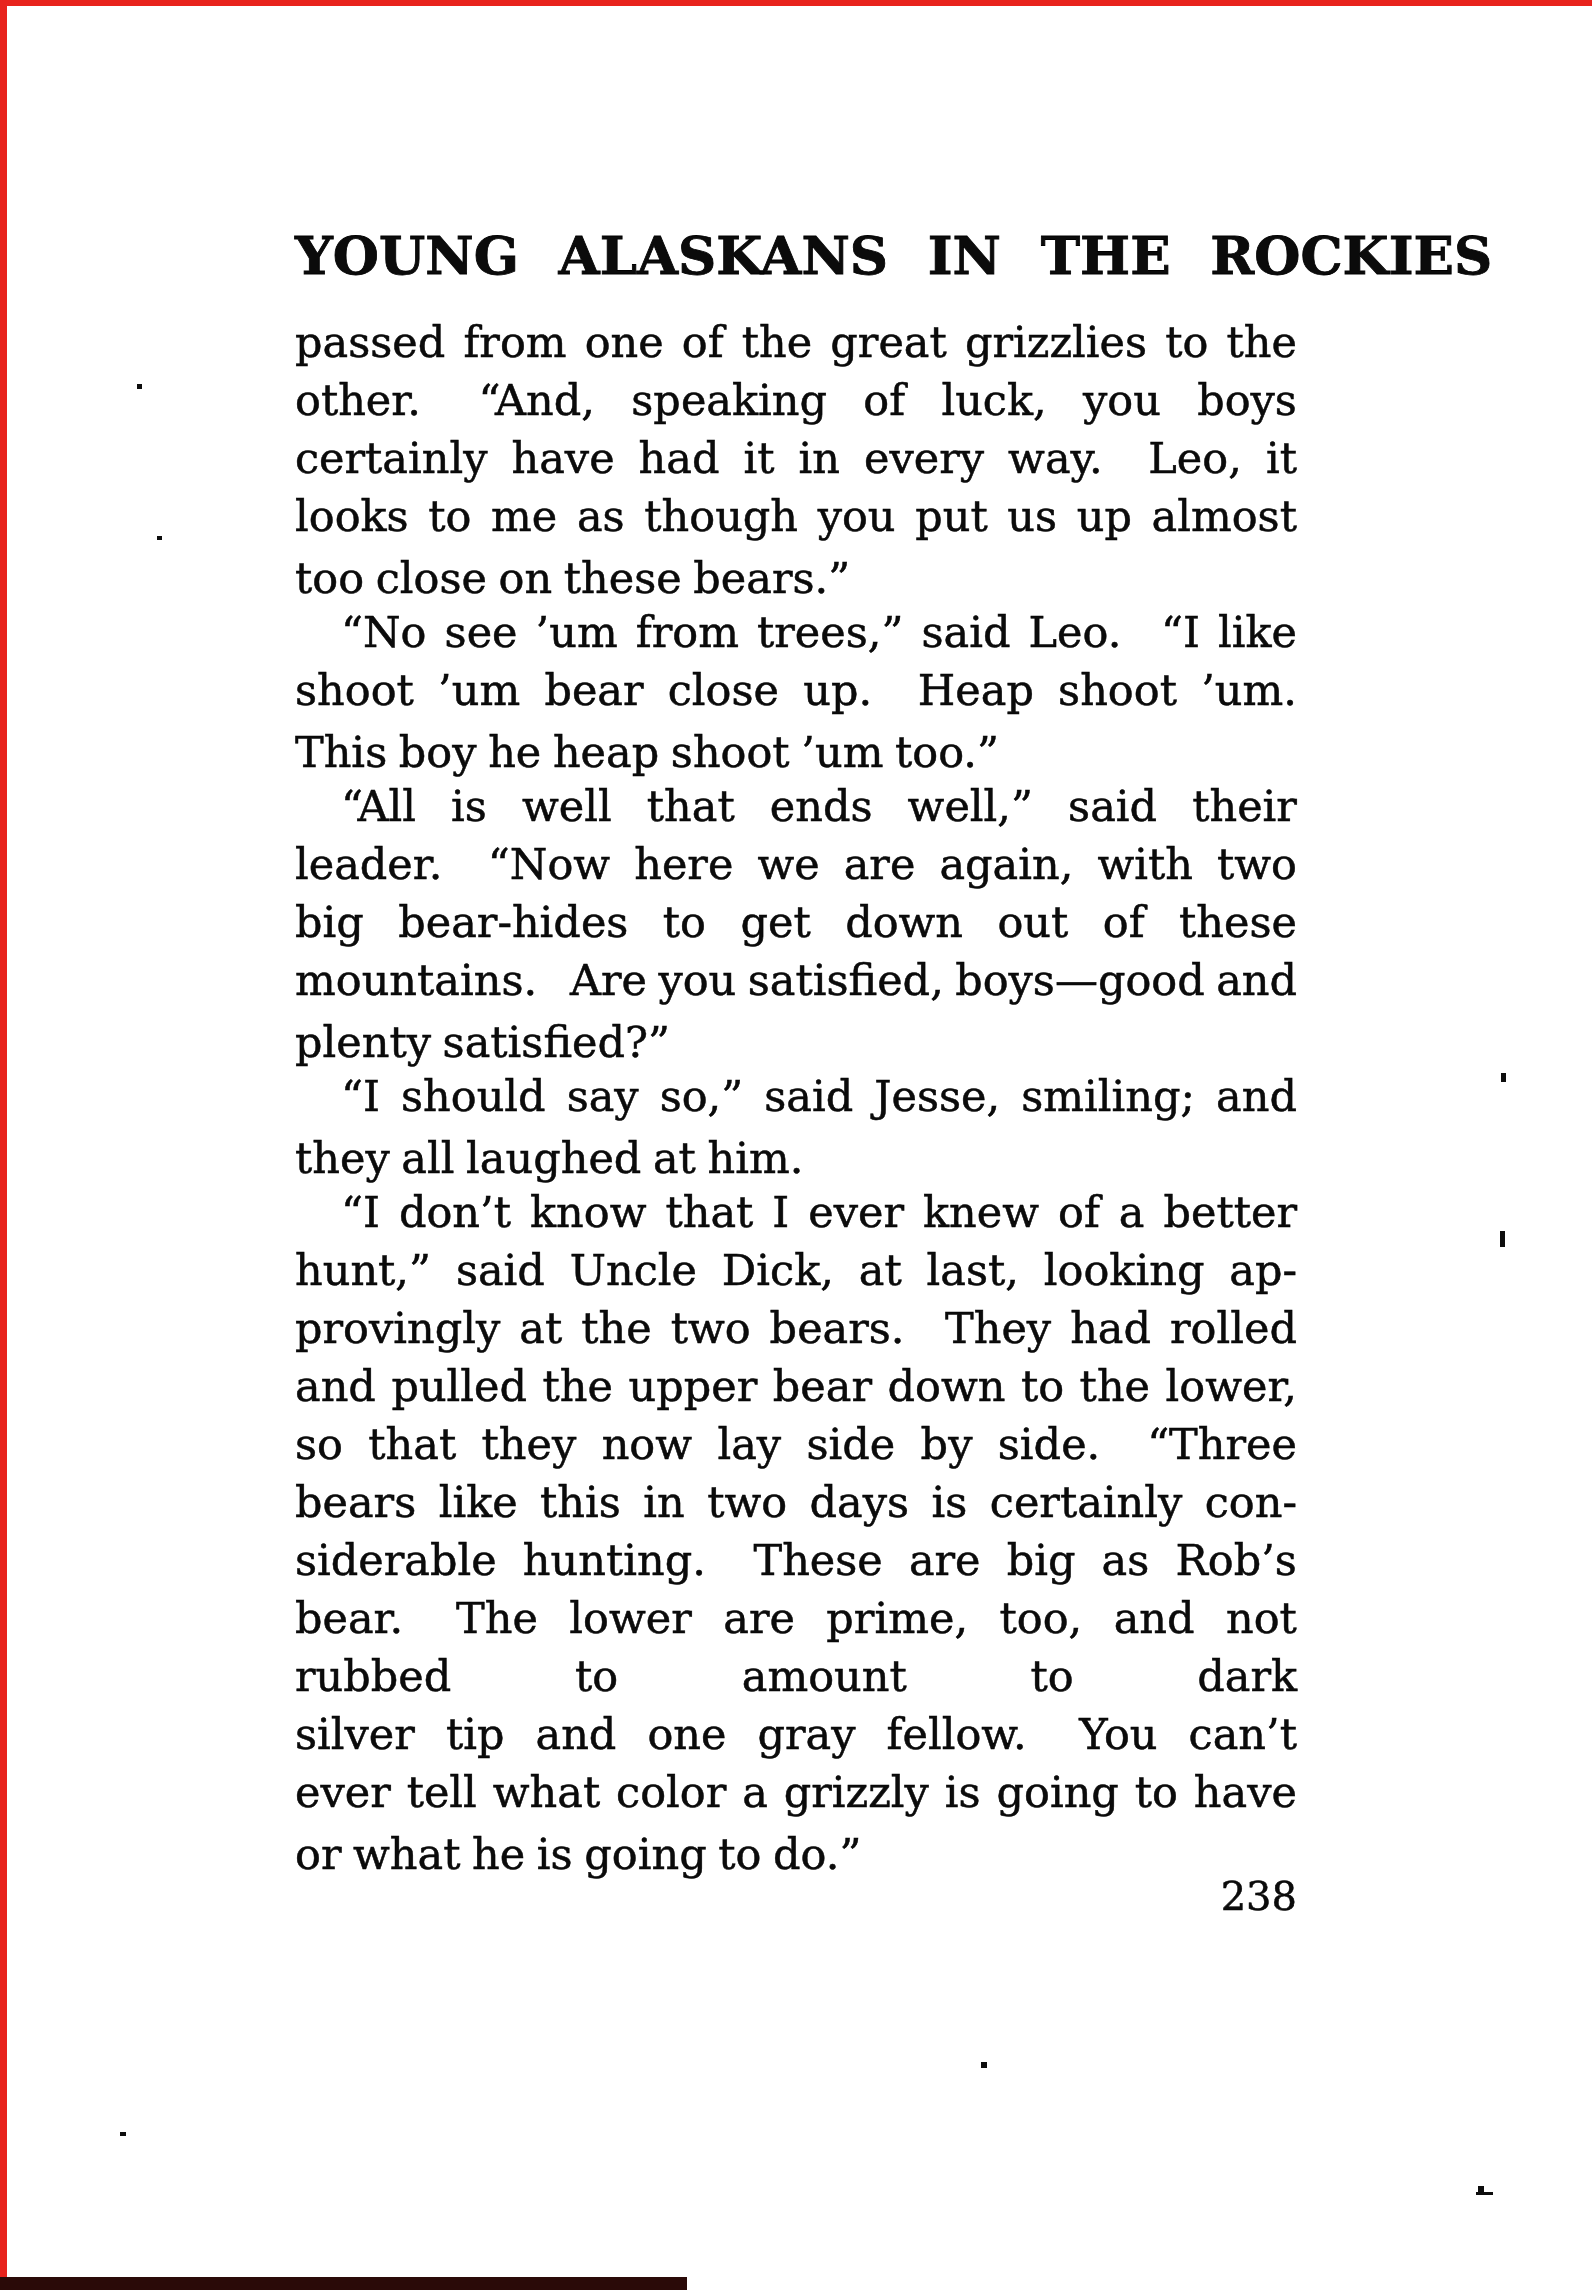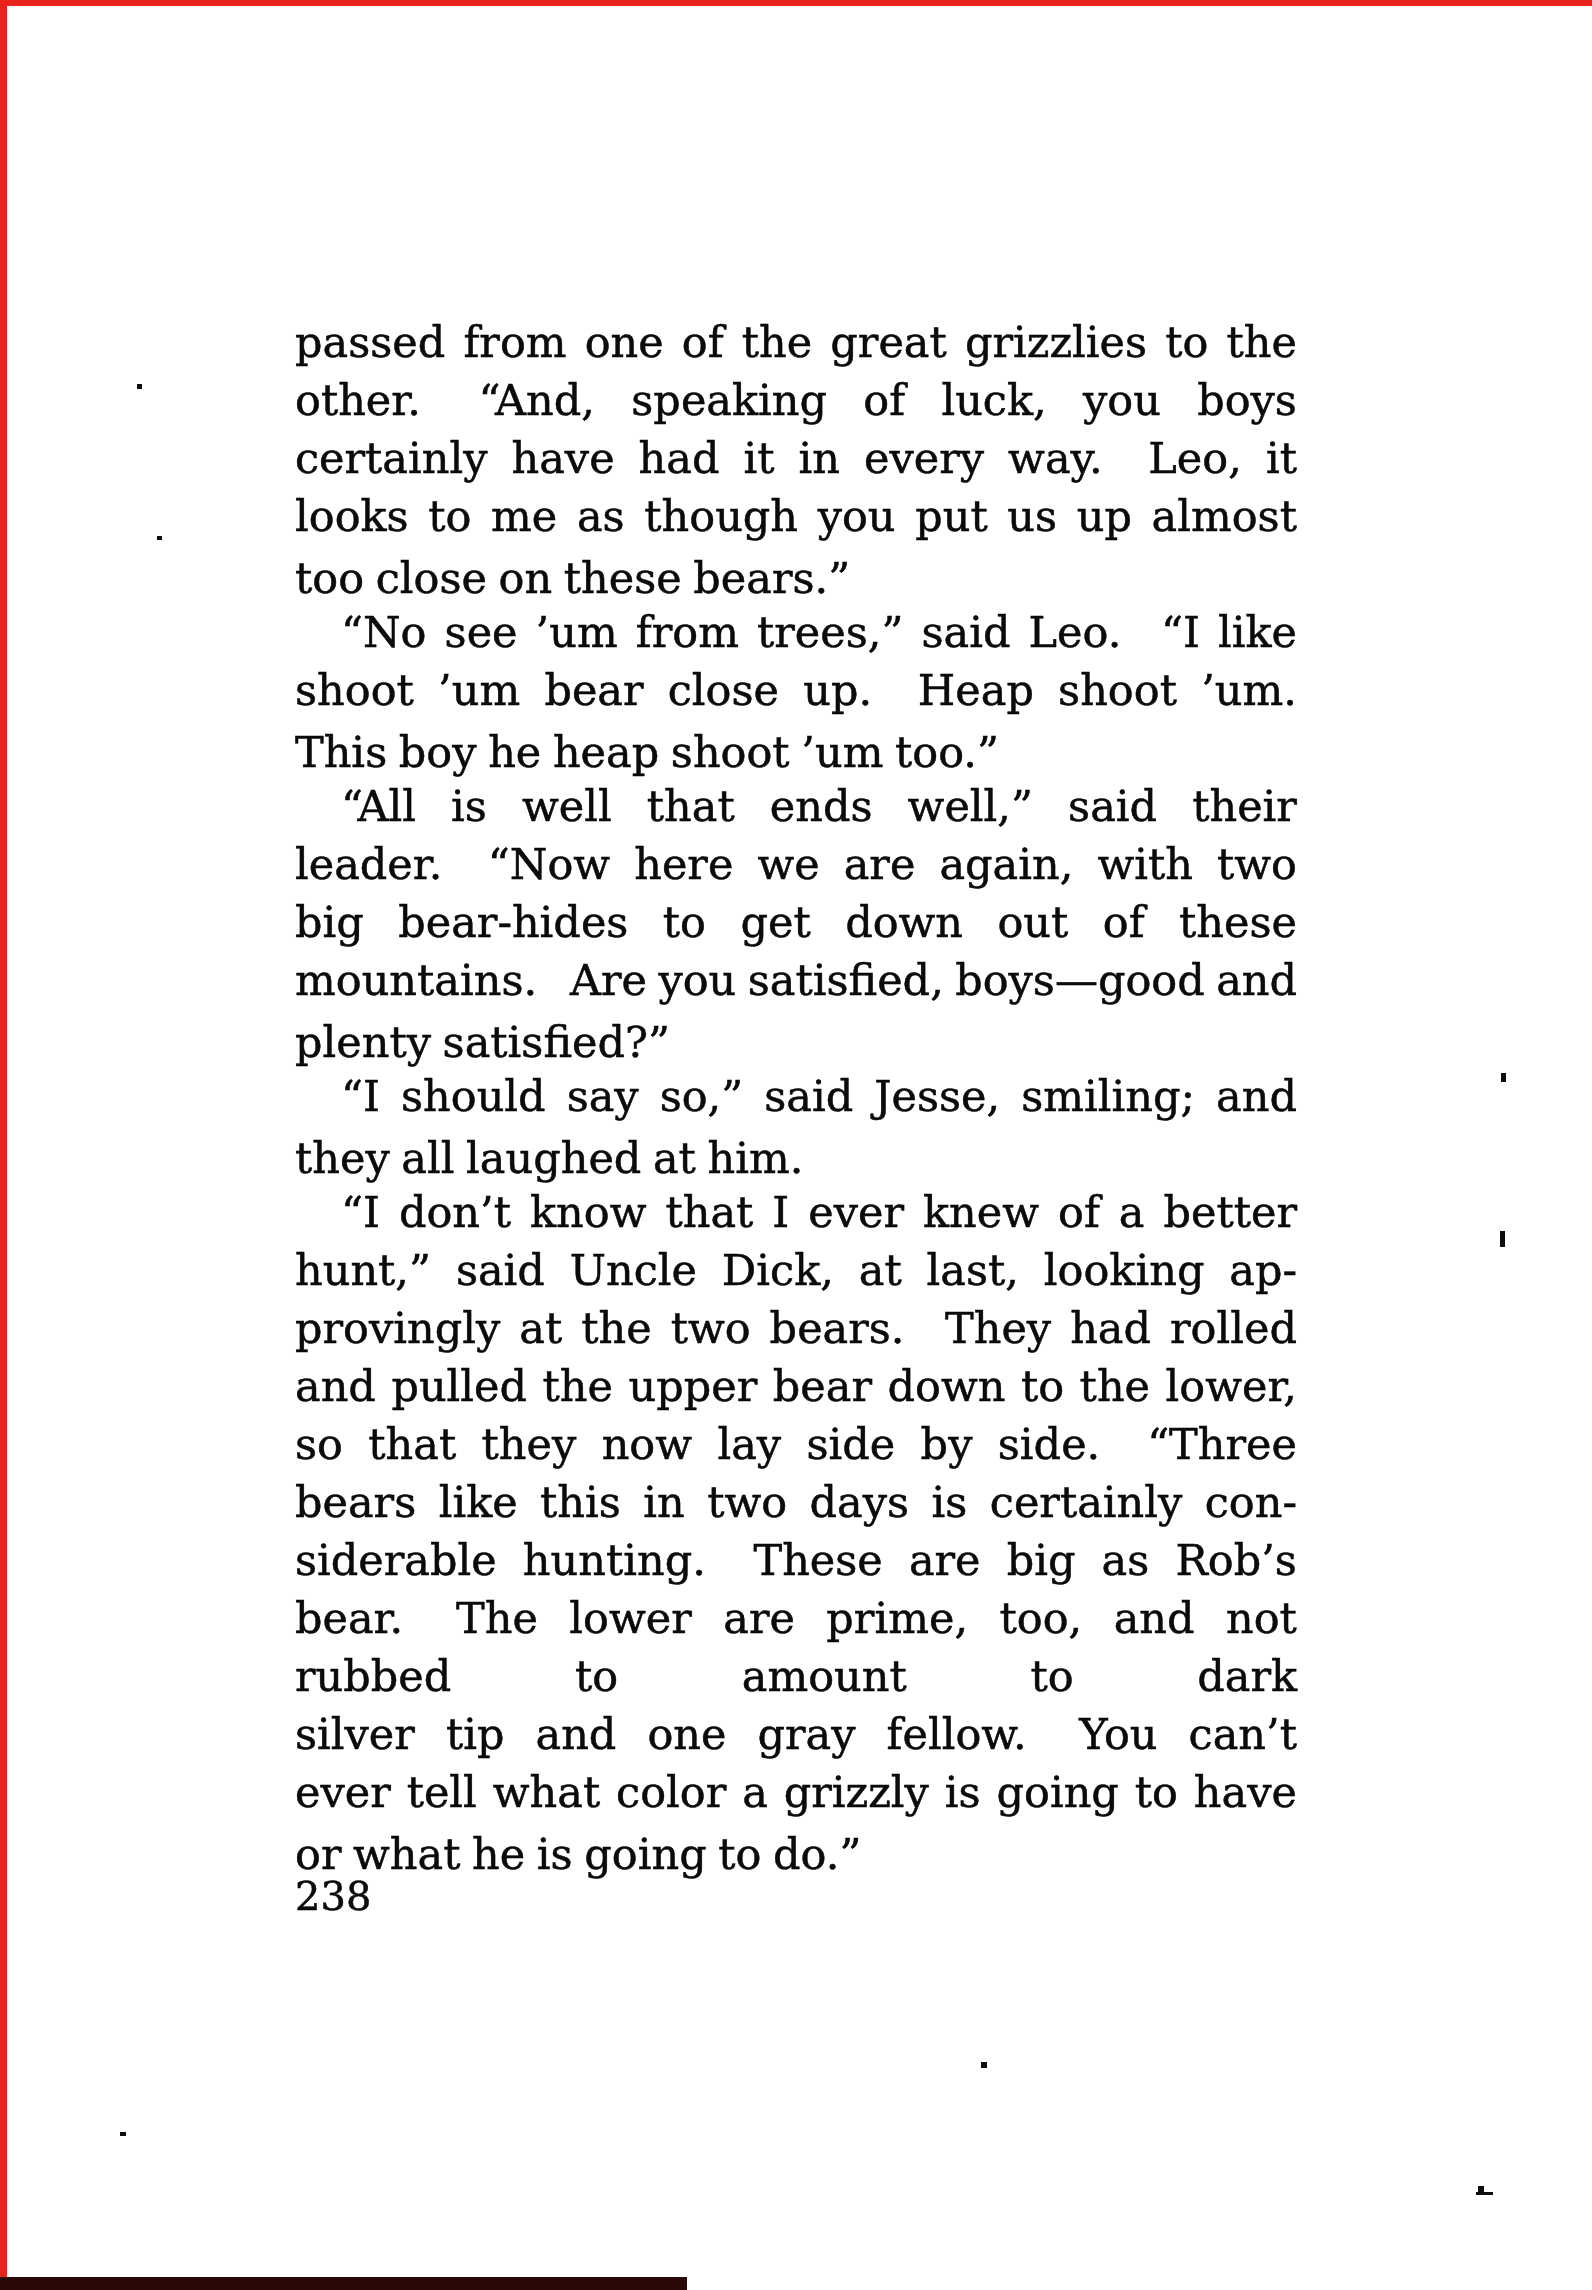--- a/index.html
+++ b/index.html
@@ -34,30 +34,31 @@
     align-items:center;
     height:58px;
     white-space:nowrap;
   }
   .line span { flex:0 0 auto; }
   .line.left { justify-content:flex-start; column-gap:0.27em;align-items:flex-end; }
   .line.indent { padding-left:46px; }
   #page-number {
     position:absolute;
     left:295px; top:1873px; width:1002px;
-    text-align:left;
+    text-align:right;
     font-size:40px;
     -webkit-text-stroke:0.5px #000;
   }
   .mark { position:absolute; }
 </style>
 </head>
 <body>
 
 <div id="canvas">
+  <div id="title">YOUNG ALASKANS IN THE ROCKIES</div>
 
   <div id="text-block">
       <div class="line">
         <span>passed</span>
         <span>from</span>
         <span>one</span>
         <span>of</span>
         <span>the</span>
         <span>great</span>
         <span>grizzlies</span>

